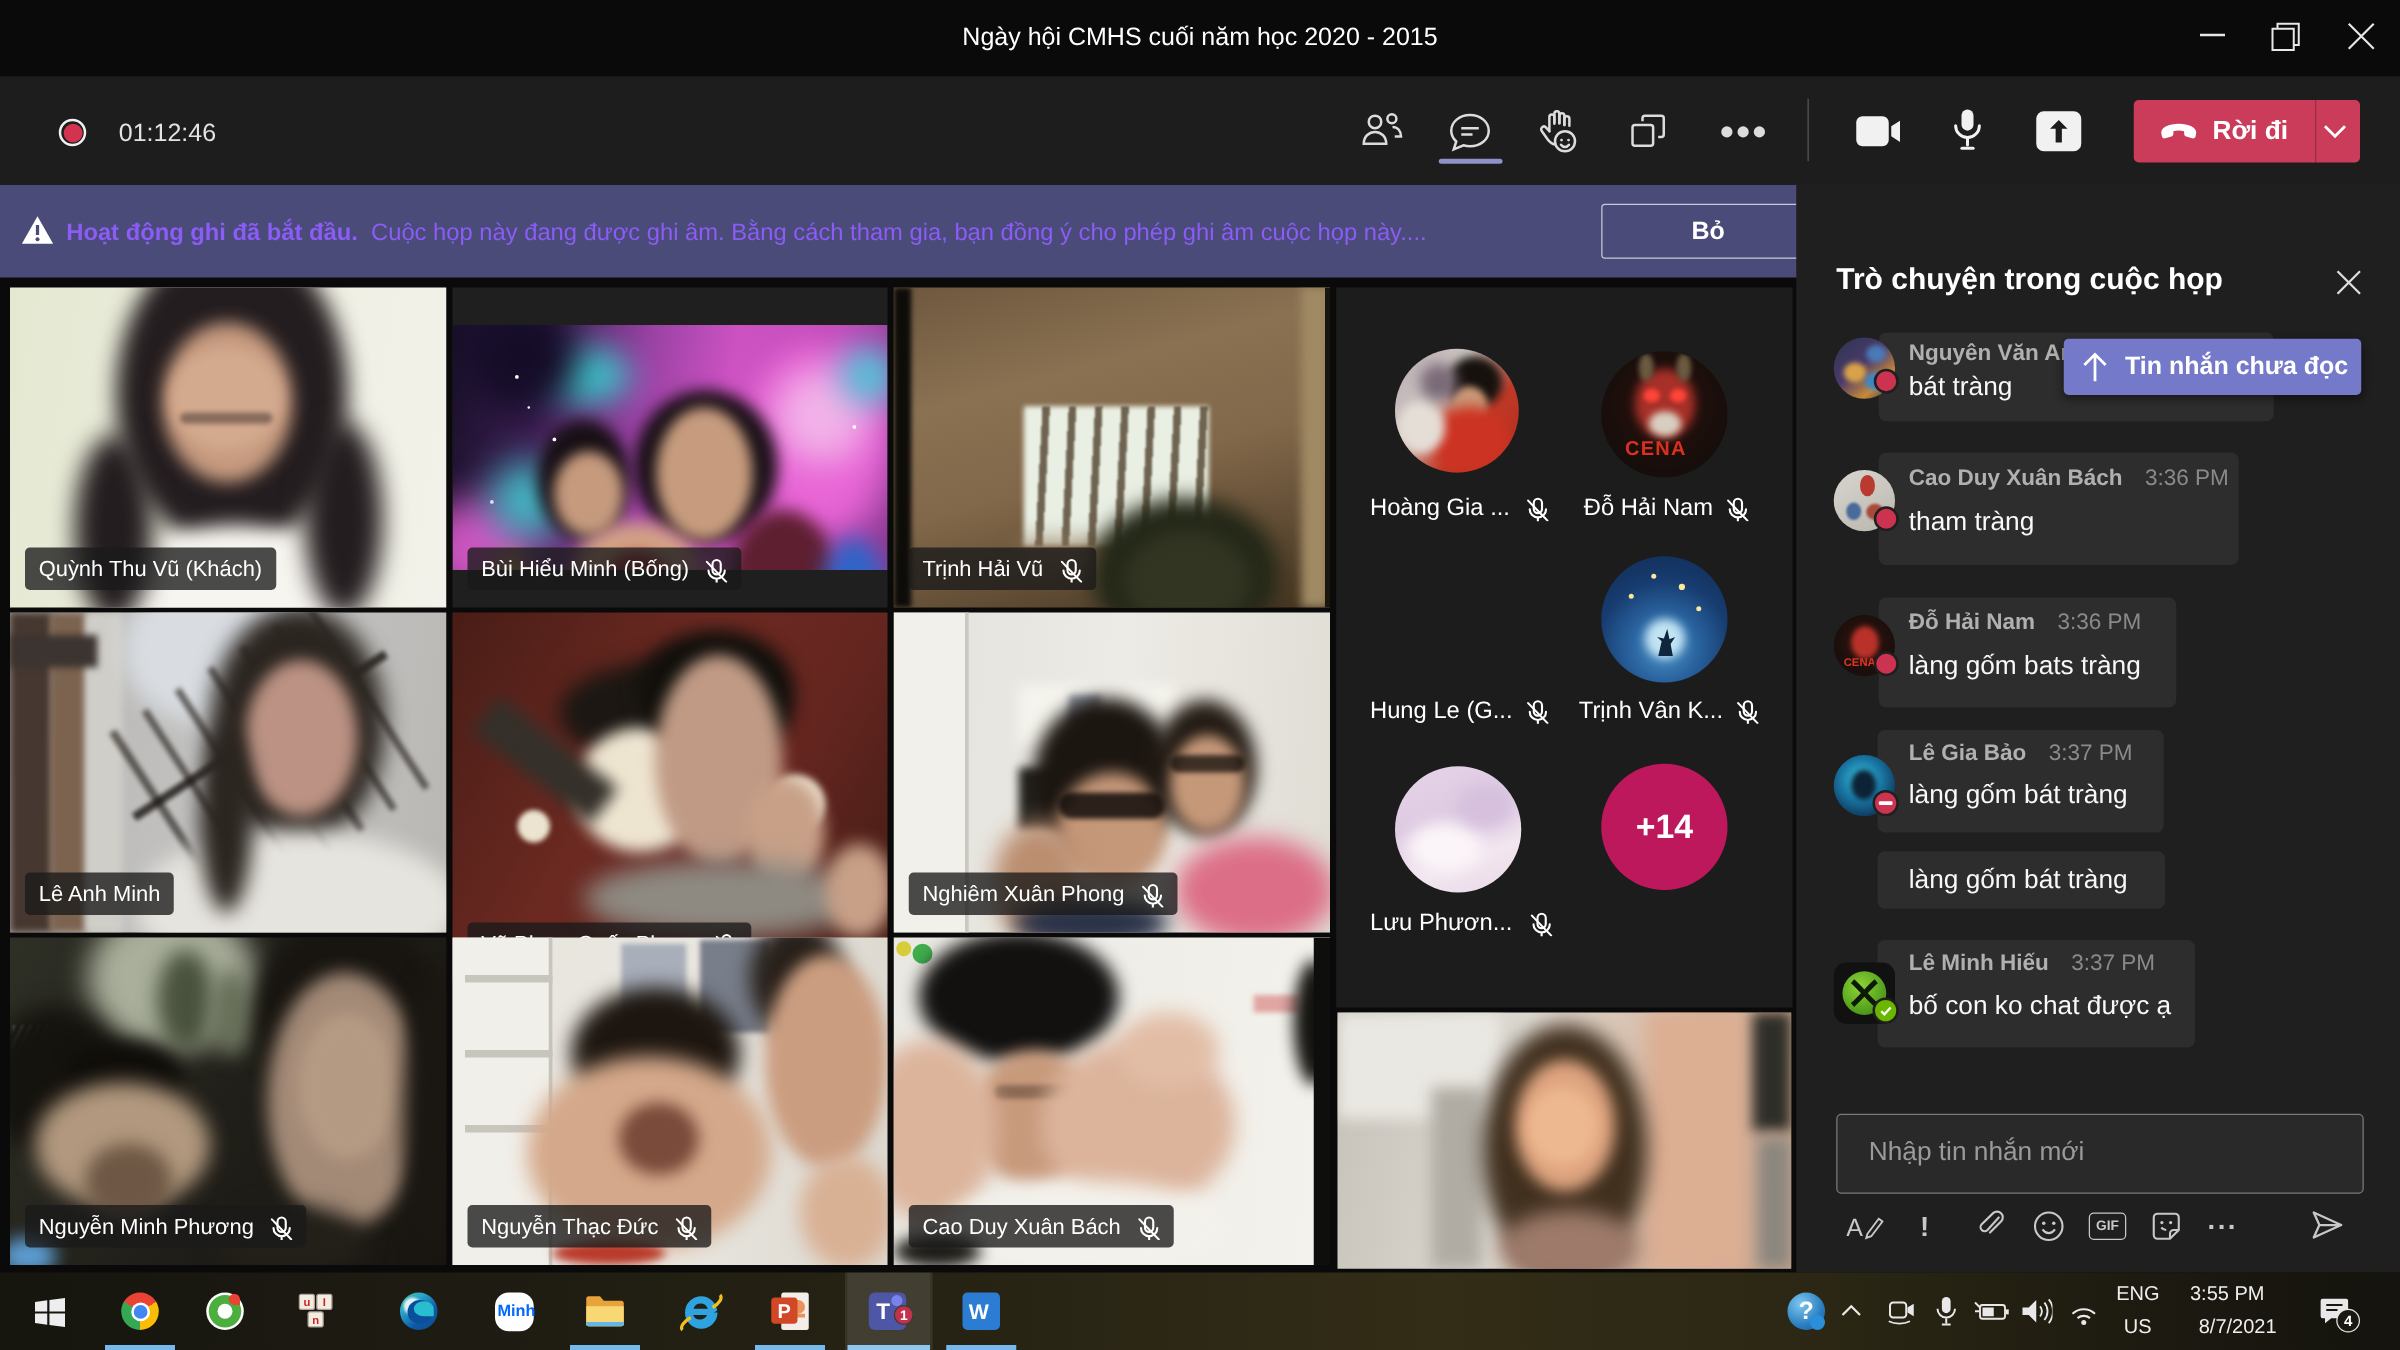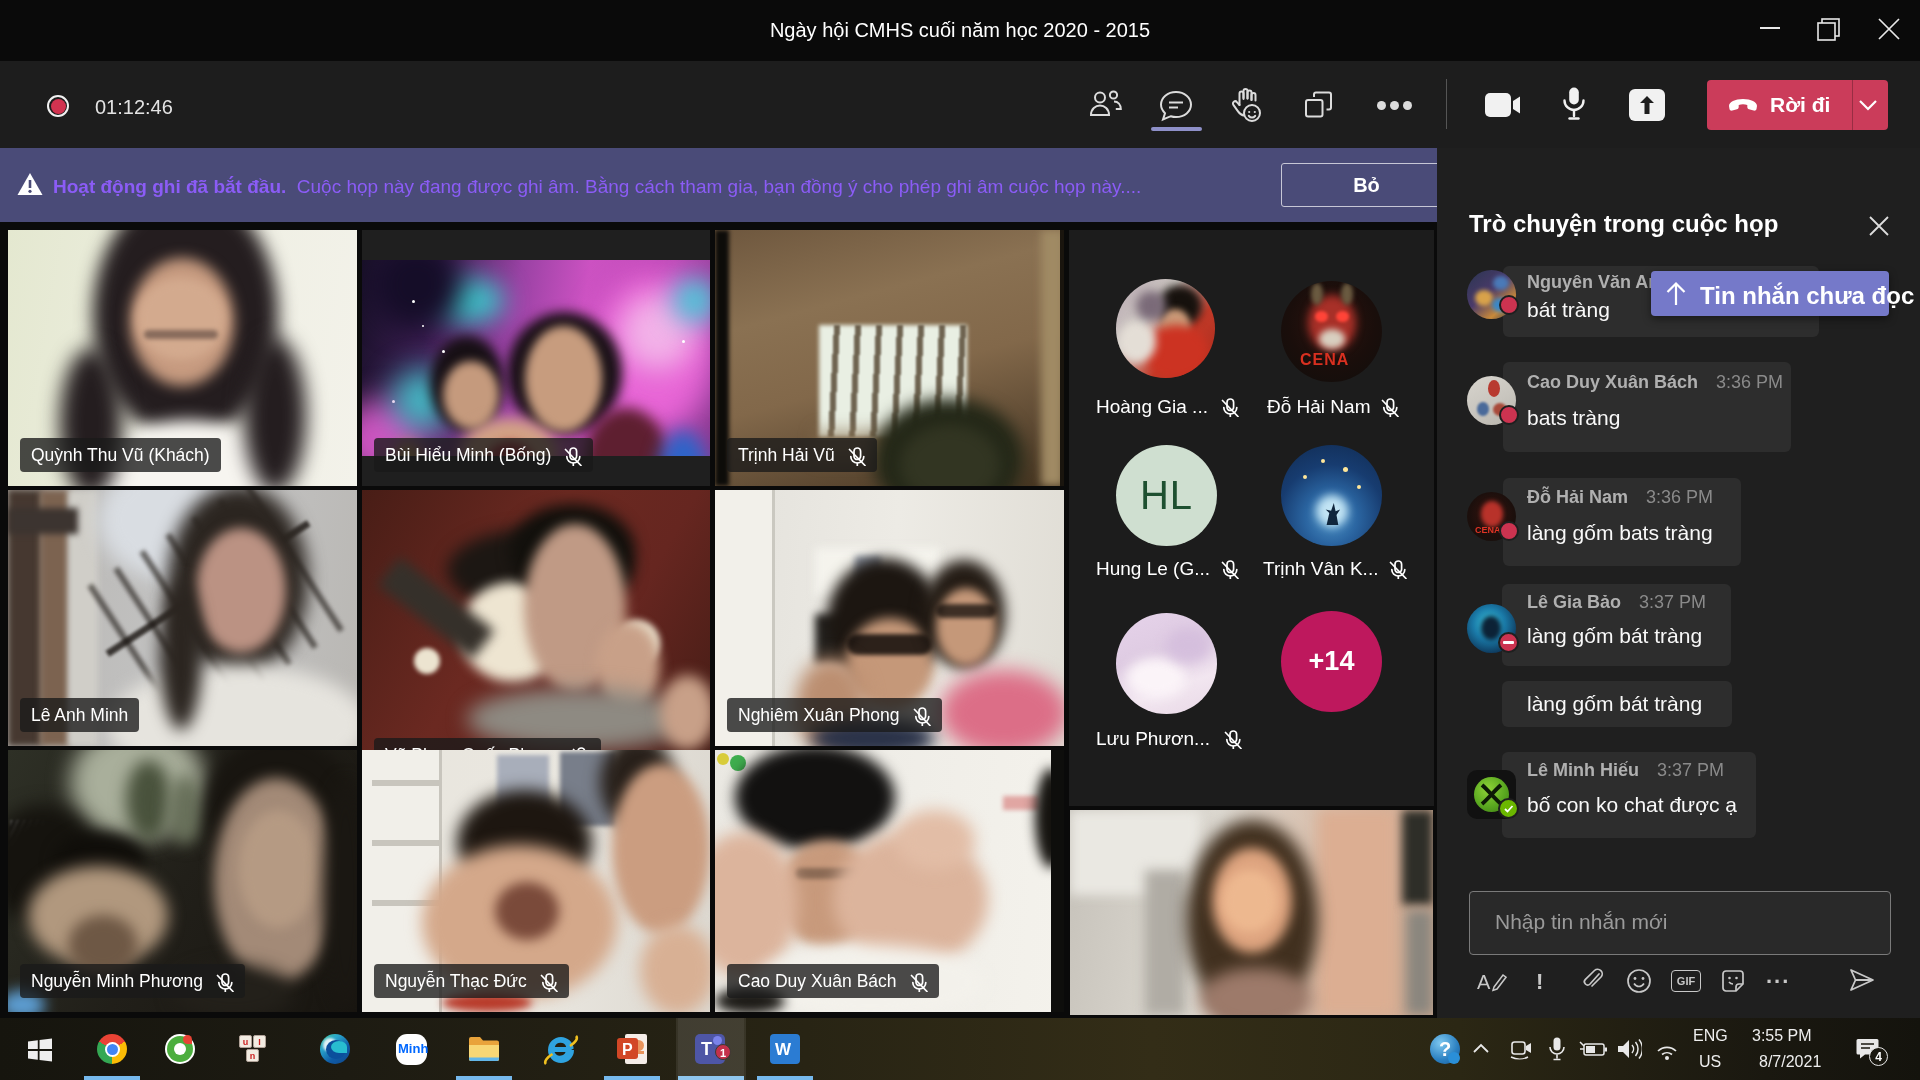--- a/index.html
+++ b/index.html
@@ -326,21 +326,20 @@
     <div class="sh" style="left:34px;top:30px;width:13px;height:11px;background:#ff4438;filter:blur(1.5px);"></div>
     <div class="sh" style="left:55px;top:30px;width:13px;height:11px;background:#ff4438;filter:blur(1.5px);"></div>
     <div class="sh" style="left:38px;top:48px;width:26px;height:20px;background:#d8cfc0;filter:blur(3px);"></div>
     <div class="abs" style="left:19px;top:70px;color:#d93020;font-size:16px;font-weight:bold;letter-spacing:1px;">CENA</div>
   </div>
   <div class="avname" style="left:1267px;top:396px;">Đỗ Hải Nam</div>
   <svg class="abs micw" style="left:1378px;top:396px">
       <use href="#micoff"></use>
     </svg>
 
-  <div class="abs" style="left:1116px;top:445px;width:101px;height:101px;border-radius:50%;background:#cfdfd0;display:flex;align-items:center;justify-content:center;color:#1e5030;font-size:40px;letter-spacing:1px;">HL</div>
   <div class="avname" style="left:1096px;top:558px;">Hung Le (G...</div>
   <svg class="abs micw" style="left:1218px;top:558px">
       <use href="#micoff"></use>
     </svg>
 
   <div class="abs" style="left:1281px;top:445px;width:101px;height:101px;border-radius:50%;overflow:hidden;background:radial-gradient(circle at 50% 72%,#4e94c8 0%,#2a64a0 30%,#173c70 60%,#102a50 100%);">
     <div class="sh" style="left:35px;top:50px;width:32px;height:32px;background:#c2e4f4;filter:blur(4px);"></div>
     <div class="sh" style="left:62px;top:22px;width:5px;height:5px;background:#ffe79a;"></div>
     <div class="sh" style="left:40px;top:14px;width:4px;height:4px;background:#ffe79a;"></div>
     <div class="sh" style="left:76px;top:40px;width:4px;height:4px;background:#ffe79a;"></div>
@@ -376,25 +375,25 @@
     <div class="sh" style="left:8px;top:20px;width:18px;height:16px;background:#d8a24a;filter:blur(2px);"></div>
     <div class="sh" style="left:26px;top:6px;width:16px;height:14px;background:#4a7ab8;filter:blur(2px);"></div>
     <div class="sh" style="left:25px;top:28px;width:16px;height:14px;background:#3a88c8;filter:blur(2px);"></div>
   </div>
   <div class="abs" style="left:1499px;top:295px;width:20px;height:20px;border-radius:50%;background:#cc3350;border:2px solid #1f1f1f;"></div>
 
   <div class="abs" style="left:1651px;top:271px;width:238px;height:45px;border-radius:4px;background:#7579c9;box-shadow:0 3px 8px rgba(0,0,0,.45);"></div>
   <svg class="abs" style="left:1663px;top:280px" width="26" height="27" viewBox="0 0 26 27">
     <path d="M13 25 V4 M4.5 12 L13 3.5 L21.5 12" stroke="#fff" stroke-width="2.2" fill="none"></path>
   </svg>
-  <div class="abs" style="left:1700px;top:282px;color:#fff;font-size:24px;font-weight:bold;">Tin nhắn chưa đọc</div>
+  <div class="abs" style="left:1700px;top:282px;color:#fff;font-size:20px;font-weight:bold;">Tin nhắn chưa đọc</div>
 
   <div class="bubble" style="left:1503px;top:362px;width:288px;height:90px;"></div>
   <div class="abs bname" style="left:1527px;top:372px;">Cao Duy Xuân Bách<span class="btime">3:36 PM</span></div>
-  <div class="abs btext" style="left:1527px;top:406px;">bats tràng</div>
+  <div class="abs btext" style="left:1527px;top:406px;">tham tràng</div>
   <div class="cav" style="left:1467px;top:376px;background:linear-gradient(150deg,#d8d5ce,#c8c5be 55%,#b8b5ac);">
     <div class="sh" style="left:21px;top:4px;width:12px;height:17px;background:#b83a30;"></div>
     <div class="sh" style="left:10px;top:26px;width:12px;height:14px;background:#4a6a9a;filter:blur(1px);"></div>
     <div class="sh" style="left:26px;top:27px;width:14px;height:13px;background:#a84a3a;filter:blur(1px);"></div>
   </div>
   <div class="abs" style="left:1499px;top:405px;width:20px;height:20px;border-radius:50%;background:#cc3350;border:2px solid #1f1f1f;"></div>
 
   <div class="bubble" style="left:1503px;top:478px;width:238px;height:88px;"></div>
   <div class="abs bname" style="left:1527px;top:487px;">Đỗ Hải Nam<span class="btime">3:36 PM</span></div>
   <div class="abs btext" style="left:1527px;top:521px;">làng gốm bats tràng</div>

